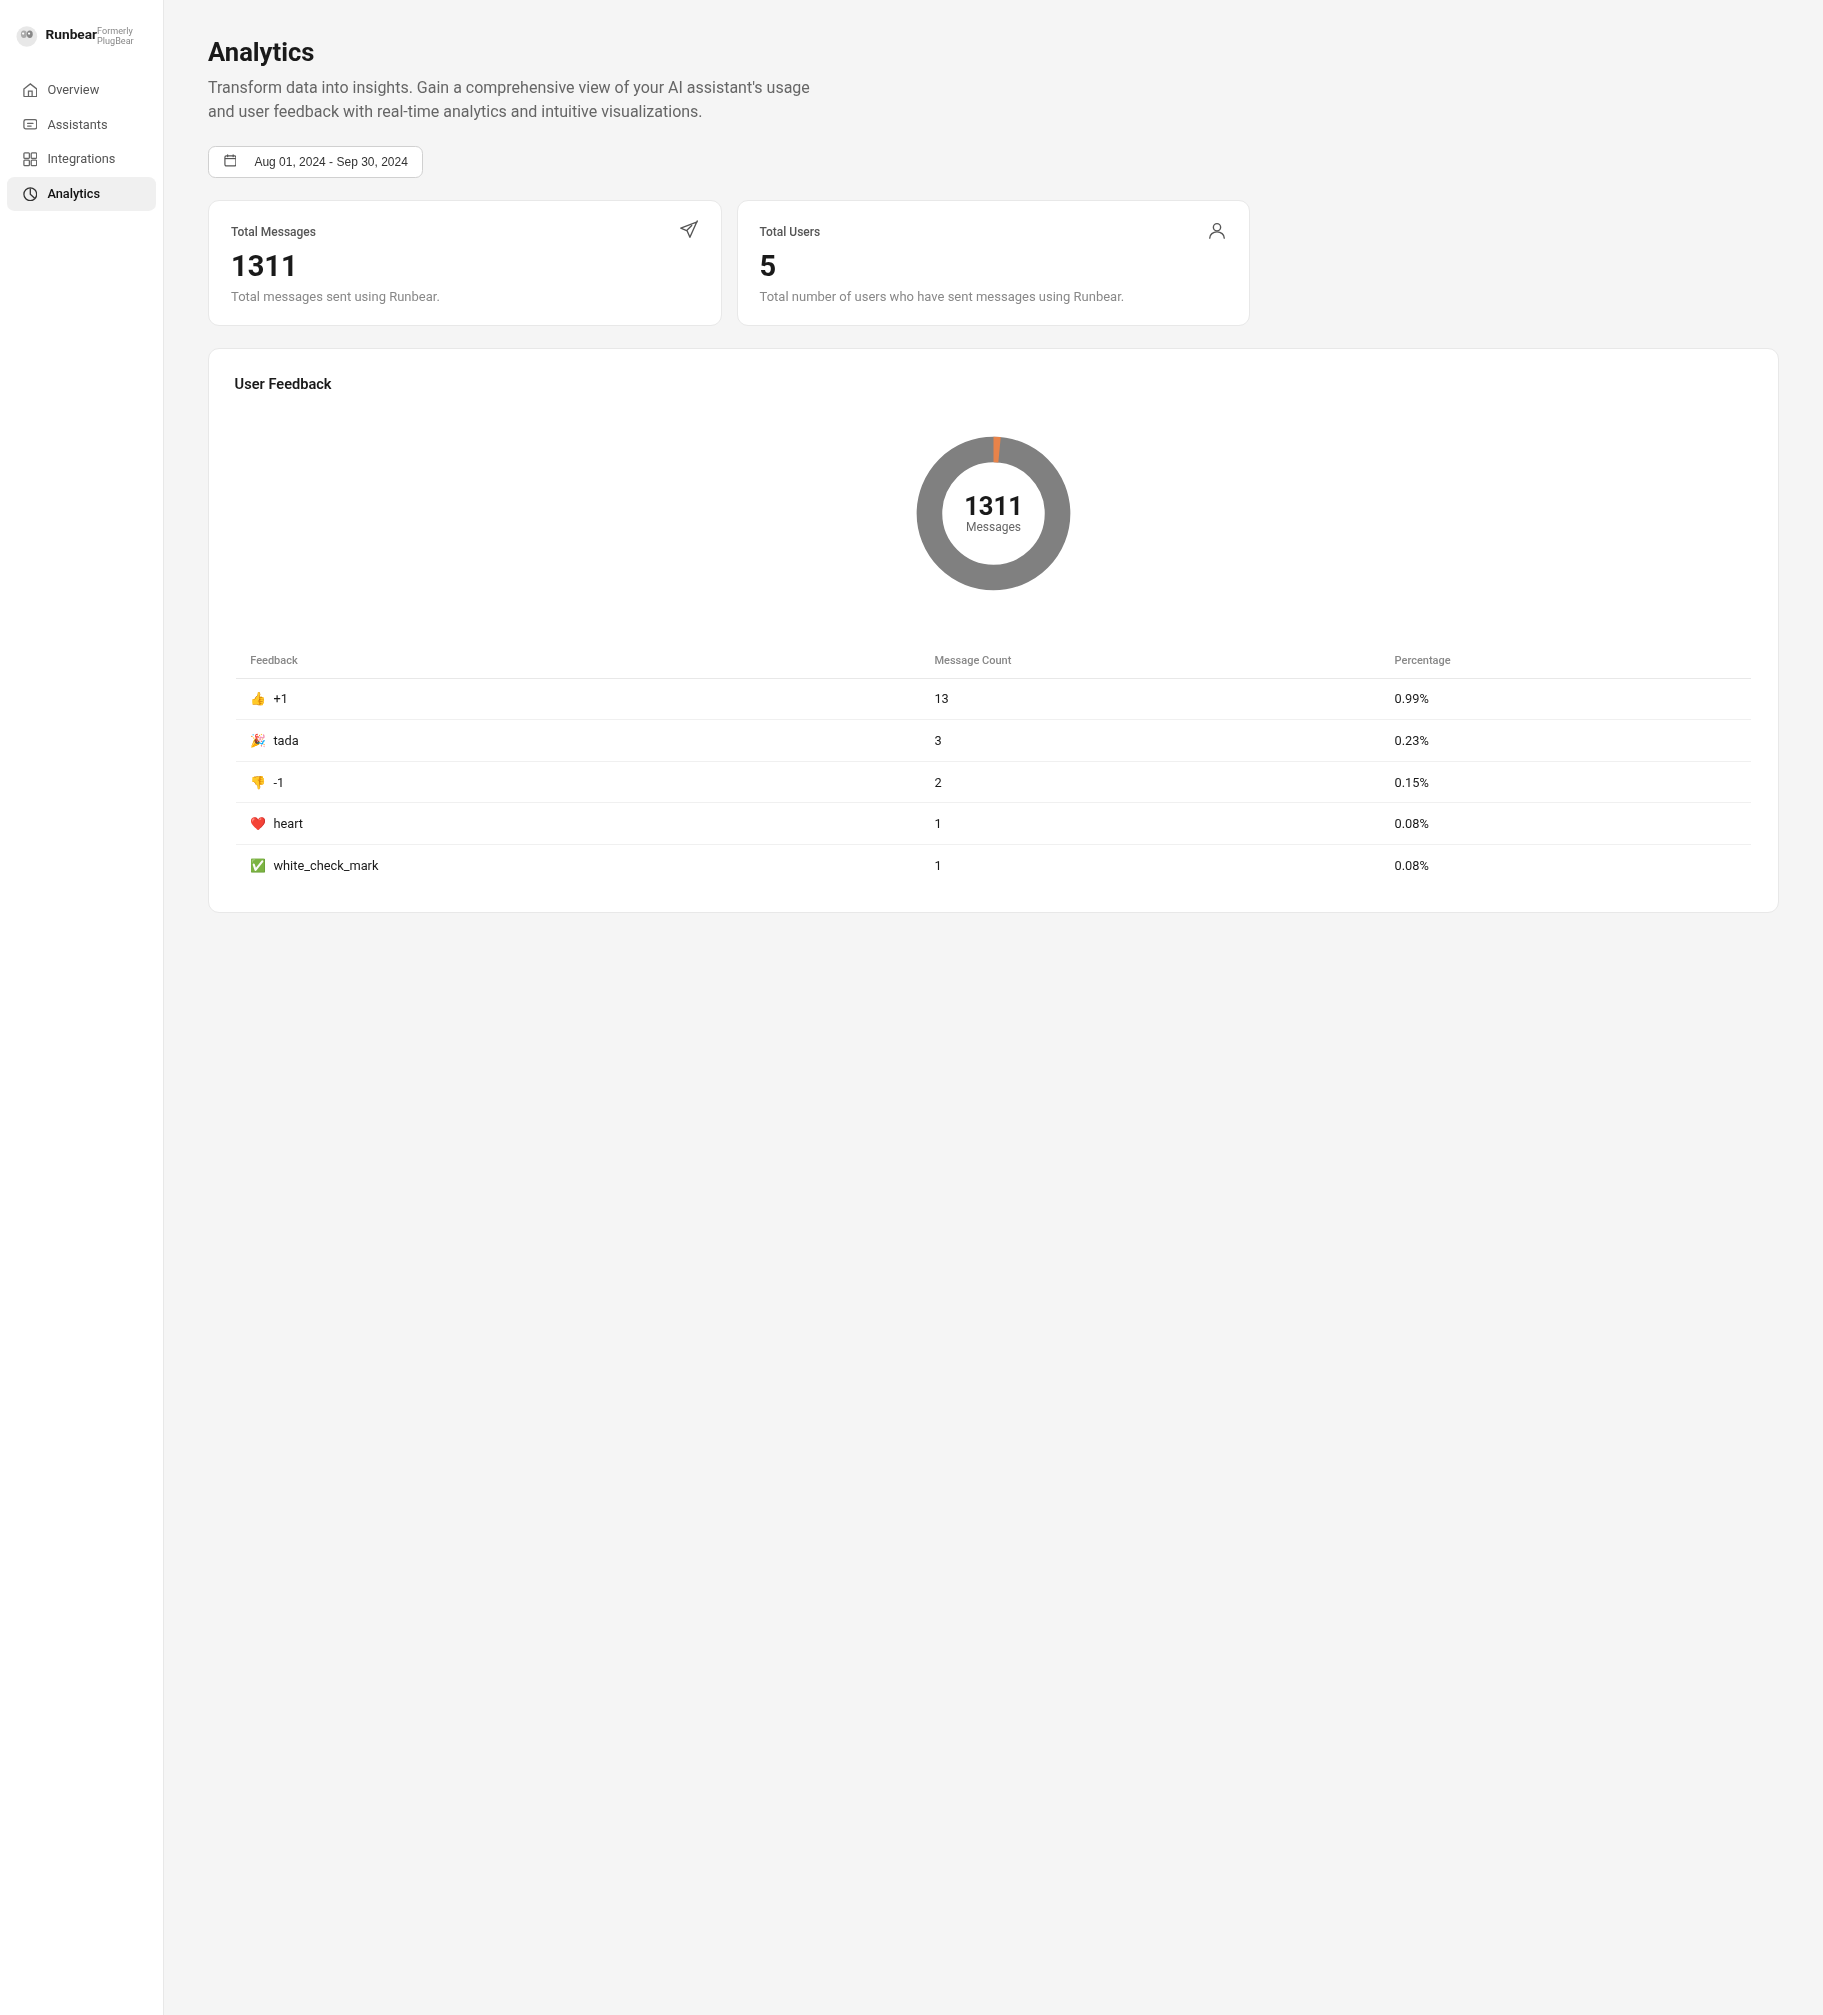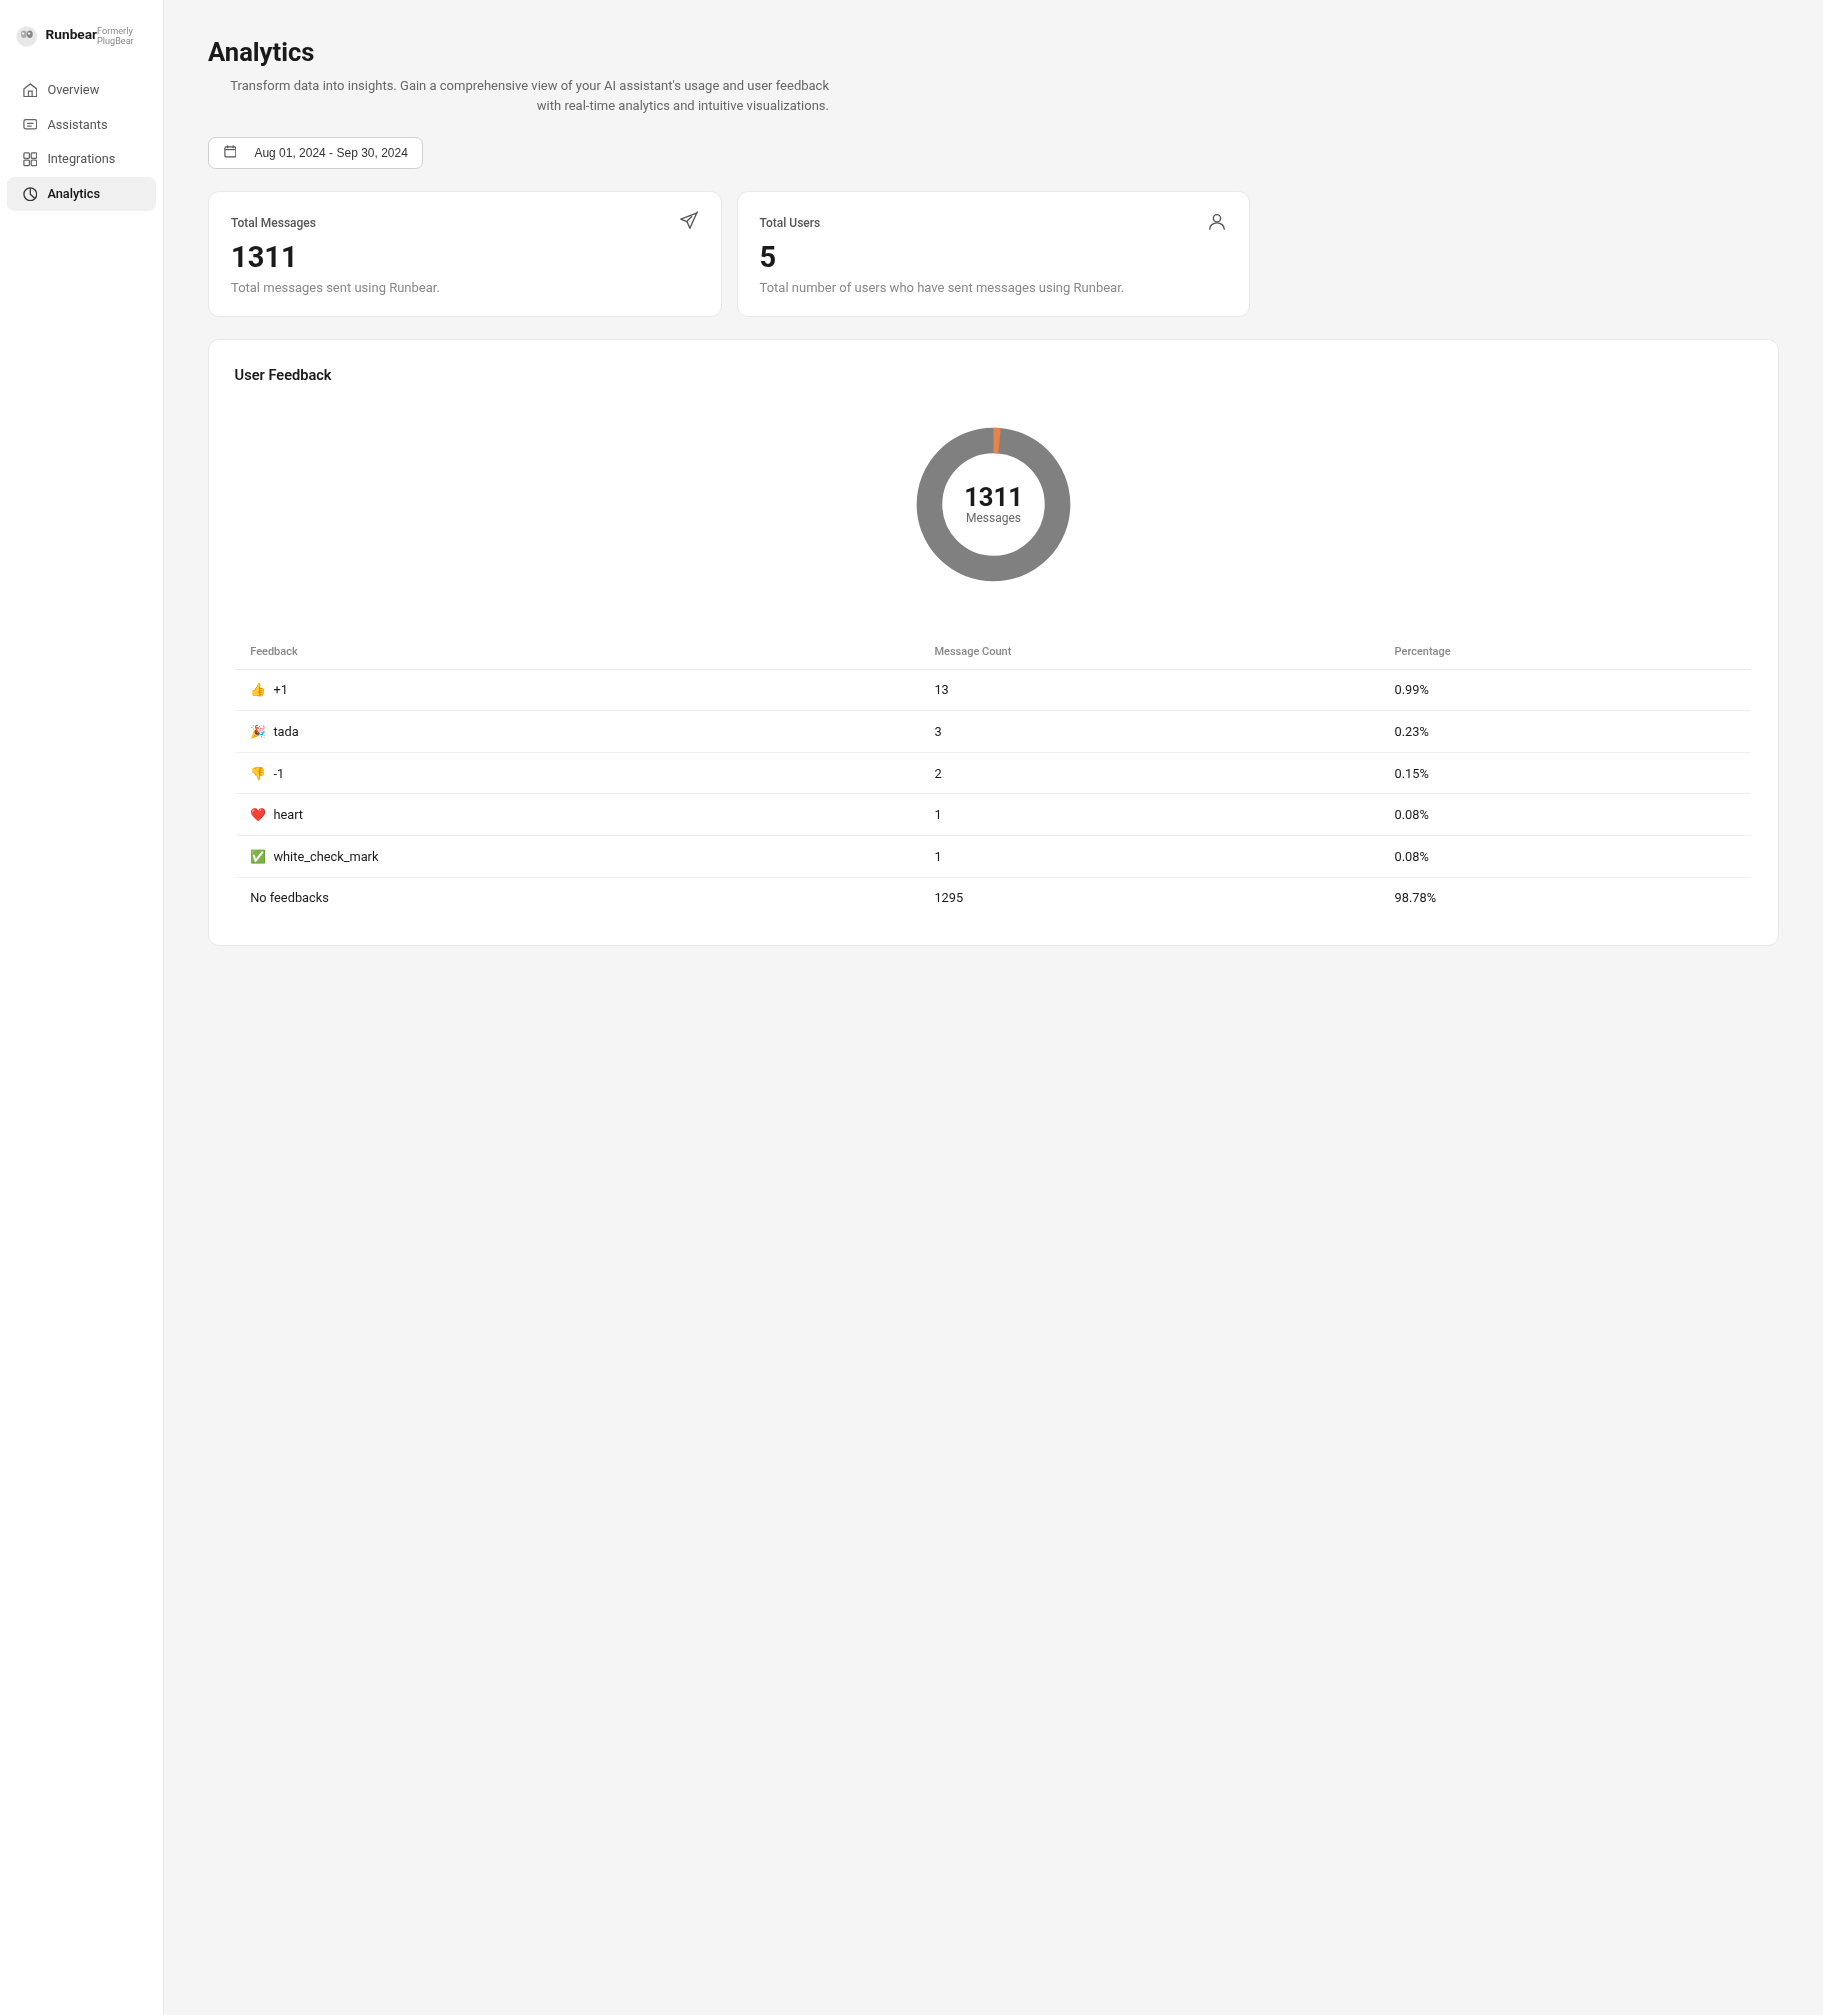--- a/index.html
+++ b/index.html
@@ -75,26 +75,25 @@
       flex: 1;
       padding: 37px 44px;
       background: #f5f5f5;
     }
     .page-title {
       font-size: 25.6px;
       font-weight: 700;
       margin-bottom: 9.1px;
     }
     .page-desc {
-      font-size: 13px;
+      font-size: 16px;
       color: #666;
       max-width: 621px;
       line-height: 1.5;
       margin-bottom: 22px;
-      text-align: right;
     }
 
     
     .date-range-btn {
       display: inline-flex;
       align-items: center;
       gap: 18px;
       border: 0.9px solid #d0d0d0;
       border-radius: 7.3px;
       padding: 7.3px 14.6px;
@@ -397,24 +396,17 @@
             <td>0.08%</td>
           </tr>
           <tr>
             <td><span class="feedback-emoji">
                 <span>✅</span>
                 <span>white_check_mark</span>
               </span></td>
             <td>1</td>
             <td>0.08%</td>
           </tr>
-          <tr>
-            <td><span class="feedback-emoji">
-                <span>No feedbacks</span>
-              </span></td>
-            <td>1295</td>
-            <td>98.78%</td>
-          </tr>
         </tbody>
     </table>
   </div>
 </main>
 
 
 </body></html>

